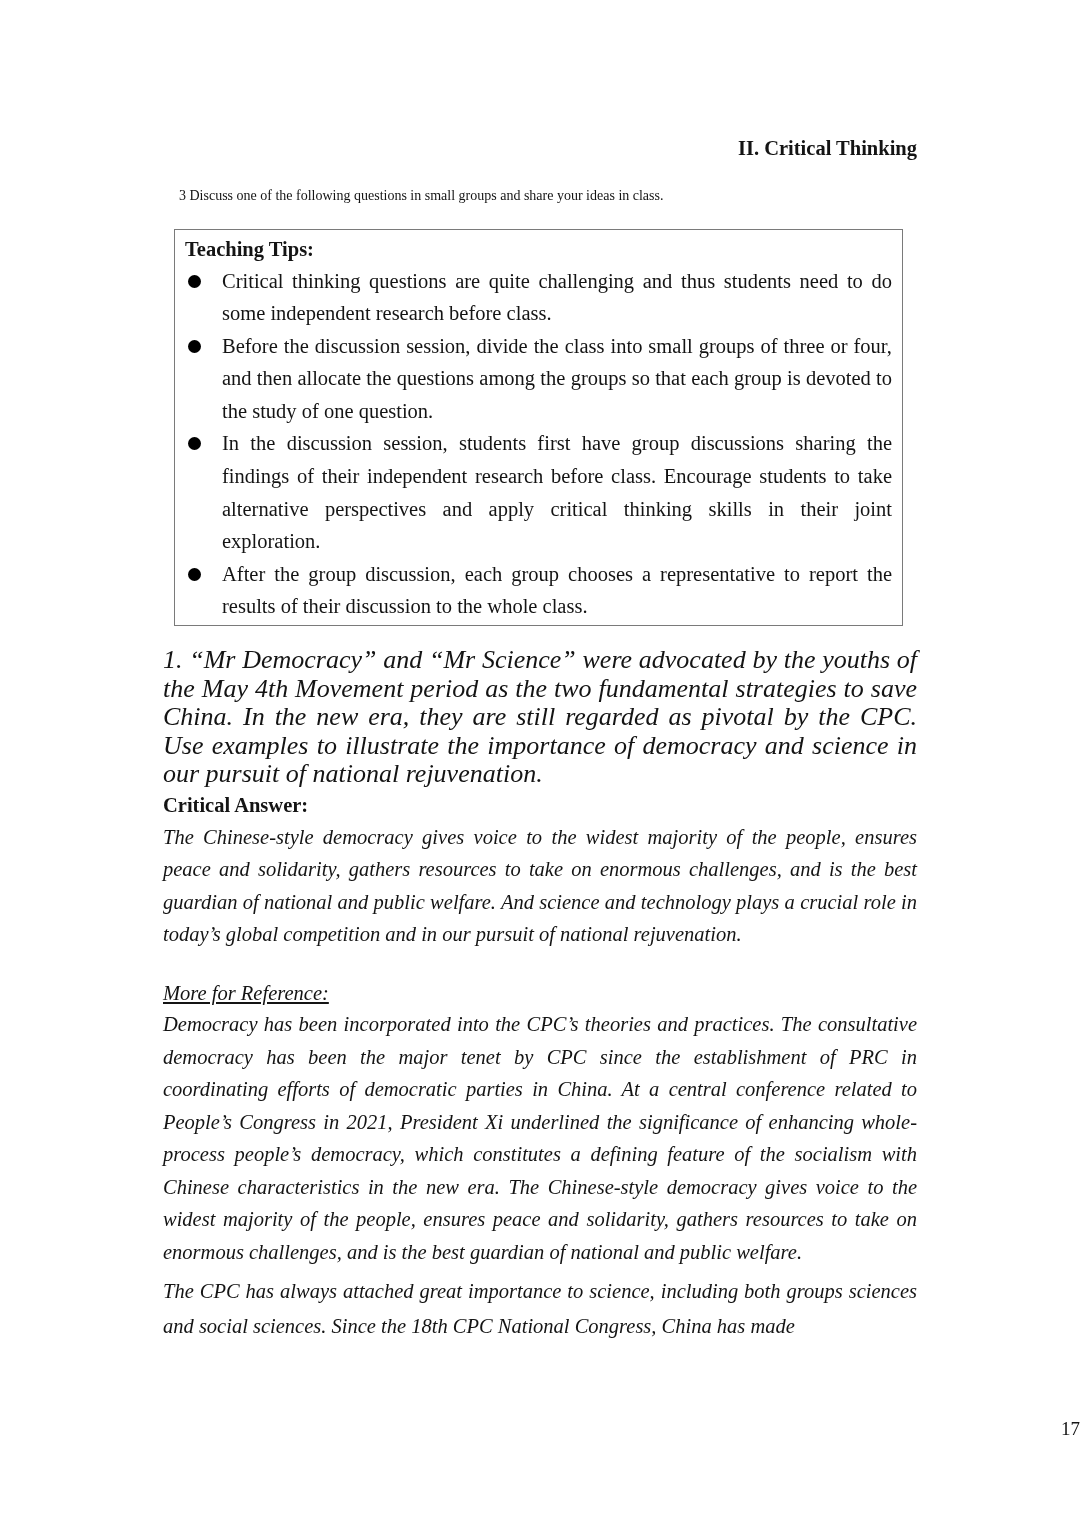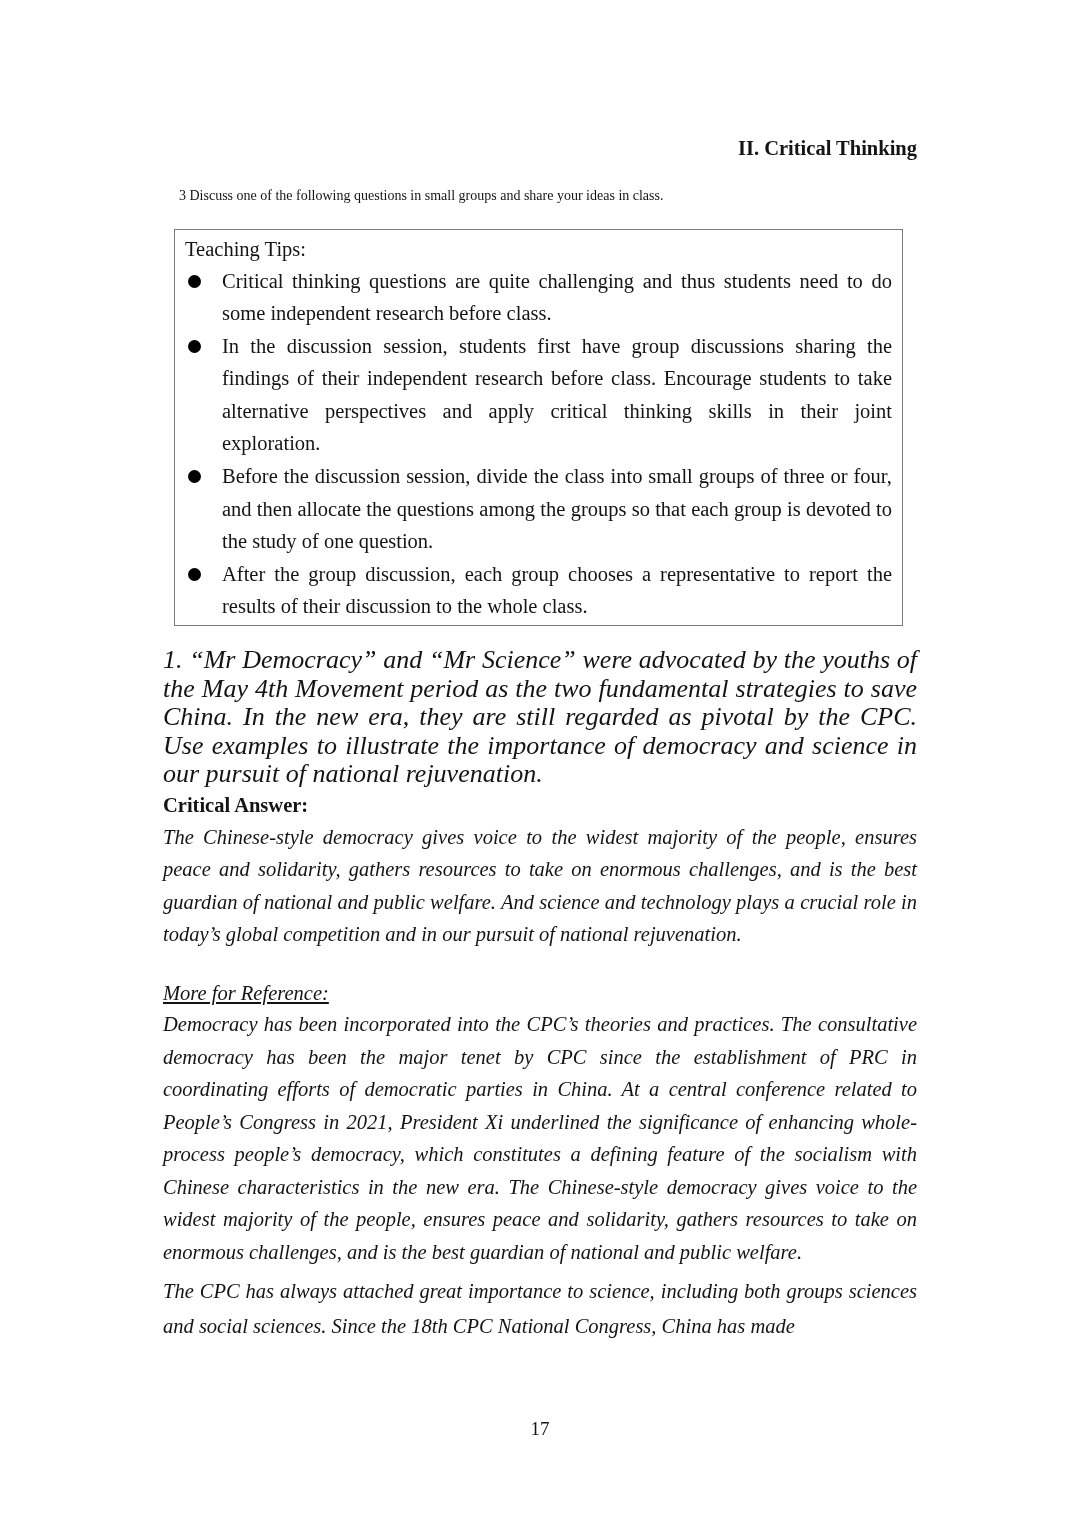--- a/index.html
+++ b/index.html
@@ -37,21 +37,21 @@
     }
     .tips-box {
       margin-left: 11px;
       width: 729px;
       border: 1.5px solid #7a7a7a;
       padding: 3px 10px 2px 10px;
       box-sizing: border-box;
       margin-top: 4px;
     }
     .tips-title {
-      font-weight: normal;
+      font-weight: bold;
       font-size: 20.5px;
       line-height: 32px;
       margin: 0;
     }
     .tips-list {
       list-style: none;
       margin: 0;
       padding: 0;
     }
     .tips-list li {
@@ -106,46 +106,46 @@
     }
     .more-para.second {
       margin-top: 5px;
       line-height: 35.5px;
     }
     .page-number {
       position: absolute;
       left: 0;
       width: 1080px;
       top: 1416px;
-      text-align: center;
+      text-align: right;
       font-size: 19px;
       line-height: 26px;
     }
   </style>
 </head>
 <body>
 
 <div class="page">
   <p class="section-title">II. Critical Thinking</p>
   <p class="task-title">3 Discuss one of the following questions in small groups and share your ideas in class.</p>
 
   <div class="tips-box">
     <p class="tips-title">Teaching Tips:</p>
     <ul class="tips-list">
       <li>
         <span class="bullet"></span>
         <span>Critical thinking questions are quite challenging and thus students need to do some independent research before class.</span>
       </li>
       <li>
         <span class="bullet"></span>
-        <span>In the discussion session, students first have group discussions sharing the findings of their independent research before class. Encourage students to take alternative perspectives and apply critical thinking skills in their joint exploration.</span>
+        <span>Before the discussion session, divide the class into small groups of three or four, and then allocate the questions among the groups so that each group is devoted to the study of one question.</span>
       </li>
       <li>
         <span class="bullet"></span>
-        <span>Before the discussion session, divide the class into small groups of three or four, and then allocate the questions among the groups so that each group is devoted to the study of one question.</span>
+        <span>In the discussion session, students first have group discussions sharing the findings of their independent research before class. Encourage students to take alternative perspectives and apply critical thinking skills in their joint exploration.</span>
       </li>
       <li>
         <span class="bullet"></span>
         <span>After the group discussion, each group chooses a representative to report the results of their discussion to the whole class.</span>
       </li>
     </ul>
   </div>
 
   <p class="question">1. “Mr Democracy” and “Mr Science” were advocated by the youths of the May 4th Movement period as the two fundamental strategies to save China. In the new era, they are still regarded as pivotal by the CPC. Use examples to illustrate the importance of democracy and science in our pursuit of national rejuvenation.</p>
   <p class="ref-label">Critical Answer:</p>

